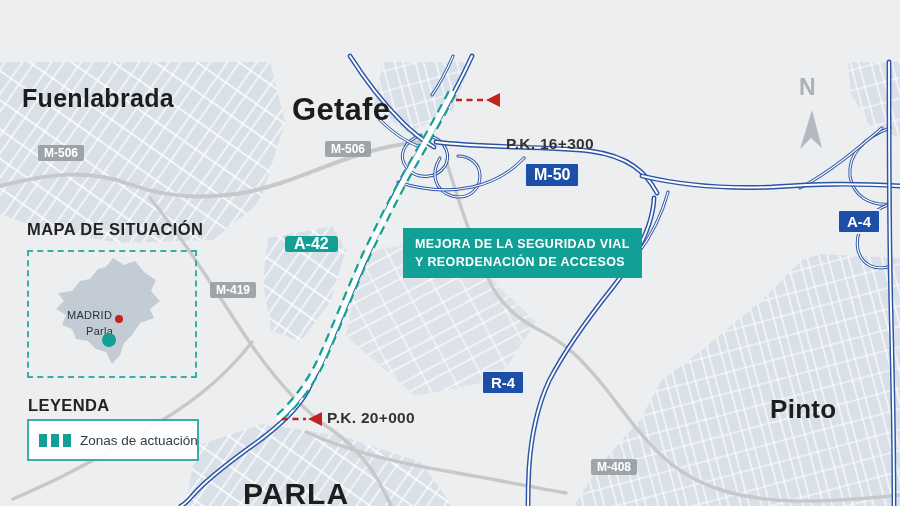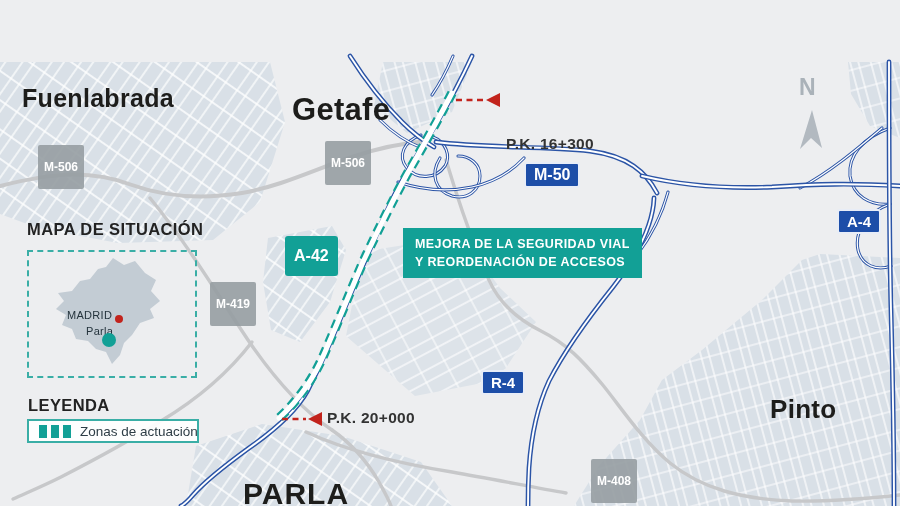--- a/index.html
+++ b/index.html
@@ -15,36 +15,36 @@
   #map-svg{position:absolute;left:0;top:0;width:900px;height:506px;}
 
   .header{position:absolute;left:0;top:0;width:900px;height:56px;background:var(--header-teal);
     display:flex;align-items:center;z-index:30;}
   .header h1{color:#fff;font-size:23px;font-weight:700;letter-spacing:.4px;padding-left:33px;white-space:nowrap;}
 
   .abs{position:absolute;z-index:20;}
   .city{font-weight:700;color:var(--ink);letter-spacing:.3px;white-space:nowrap;z-index:18;}
   .ref{font-weight:700;color:#fff;border-radius:3px;white-space:nowrap;line-height:1;z-index:19;}
   .ref-blue{background:var(--label-blue);border:2px solid rgba(255,255,255,.9);padding:3px 8px;}
-  .ref-teal{background:var(--teal);padding:12px 9px;}
-  .ref-gray{background:var(--gray-label);padding:16px 6px;font-size:12px;border-radius:2px;}
+  .ref-teal{background:var(--teal);padding:0 9px;}
+  .ref-gray{background:var(--gray-label);padding:2px 6px;font-size:12px;border-radius:2px;}
   .pk{font-weight:700;color:#333;font-size:15.5px;letter-spacing:.3px;white-space:nowrap;z-index:21;}
 
   .callout{background:var(--teal);color:#fff;font-weight:700;font-size:12.5px;letter-spacing:.4px;
     text-align:left;padding:7px 12px;line-height:1.45;white-space:nowrap;z-index:21;}
 
   .situ-title,.legend-title{font-weight:700;font-size:16.5px;color:#222;letter-spacing:.4px;white-space:nowrap;z-index:21;}
   .situ-box{border:2px dashed var(--teal-border);width:170px;height:128px;z-index:21;}
   .situ-box svg{position:absolute;left:0;top:0;}
   .mini-label{position:absolute;font-weight:400;color:#24333c;font-size:11px;letter-spacing:.3px;z-index:22;}
   .dot{position:absolute;border-radius:50%;z-index:22;}
   .dot-red{width:8px;height:8px;background:var(--red);}
   .dot-teal{width:14px;height:14px;background:var(--teal);}
 
-  .legend-box{border:2px solid var(--teal-border);background:rgba(255,255,255,.92);width:172px;height:24px;
+  .legend-box{border:2px solid var(--teal-border);background:rgba(255,255,255,.92);width:172px;height:42px;
     display:flex;align-items:center;padding:0 10px;z-index:21;}
   .swatch{display:flex;gap:4px;margin-right:9px;}
   .swatch span{width:8px;height:13px;background:var(--teal);display:block;}
   .legend-item{font-size:13.5px;color:#2e3d46;font-weight:500;white-space:nowrap;}
 
   .compass-n{font-weight:700;font-size:23px;color:var(--compass);z-index:18;}
 
   
   .gray{fill:none;stroke:var(--gray-road);stroke-width:3.4;stroke-linecap:round;}
   .gray-thick{fill:none;stroke:var(--gray-road);stroke-width:4;stroke-linecap:round;}

